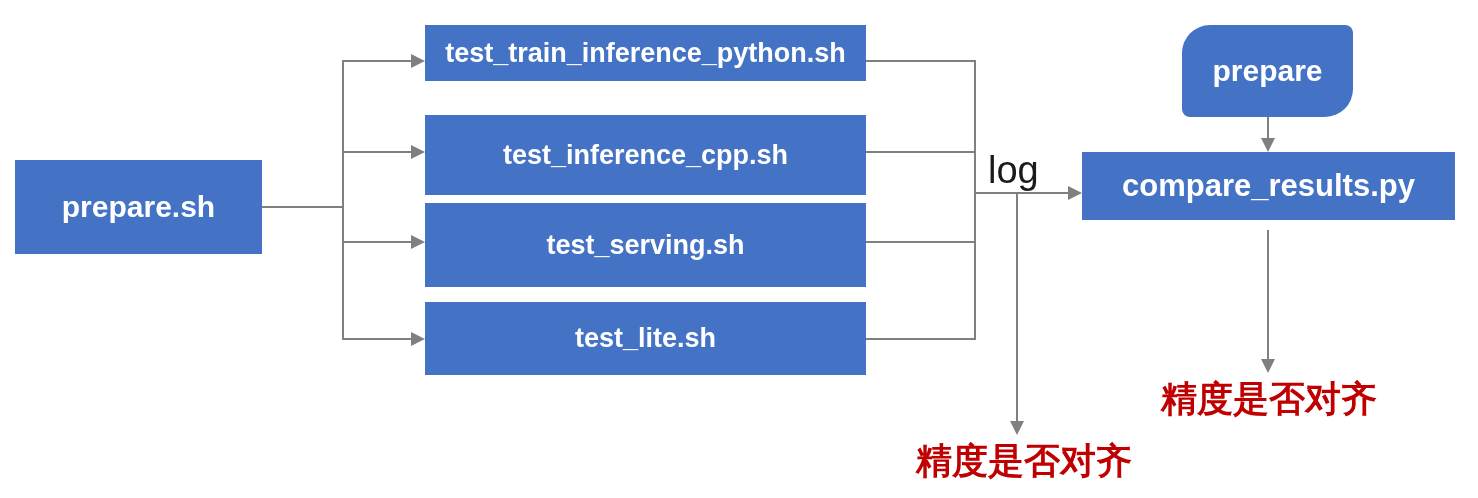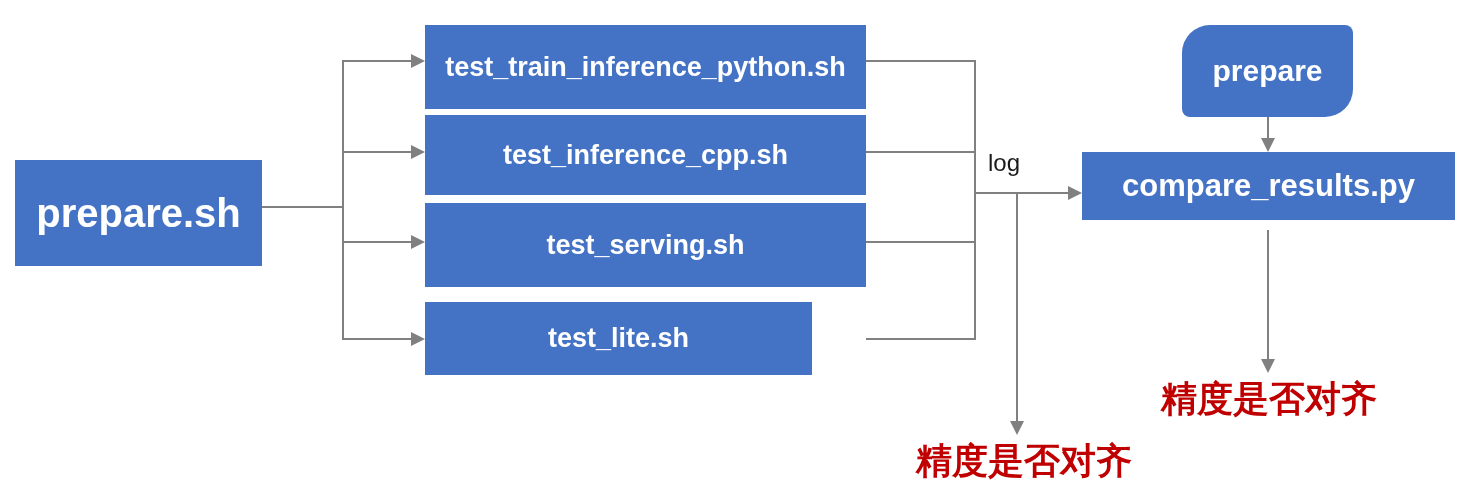--- a/index.html
+++ b/index.html
@@ -48,46 +48,46 @@
   .arrow-d {
     position: absolute;
     width: 0; height: 0;
     border-left: 7px solid transparent;
     border-right: 7px solid transparent;
     border-top: 14px solid var(--connector);
   }
   .label-log {
     position: absolute;
     color: var(--log-text);
-    font-size: 24px;
+    font-size: 38px;
     line-height: 1;
   }
   .label-red {
     position: absolute;
     color: var(--annotation-red);
     font-size: 36px;
     font-weight: bold;
     line-height: 1;
     white-space: nowrap;
   }
 </style>
 </head>
 <body>
 
 <div class="canvas">
 
-  <div class="node" style="left:15px;top:160px;width:247px;height:106px;font-size:40px">prepare.sh</div>
+  <div class="node" style="left:15px;top:160px;width:247px;height:94px;font-size:30px">prepare.sh</div>
 
-  <div class="node" style="left:425px;top:25px;width:441px;height:84px;font-size:27px">test_train_inference_python.sh</div>
+  <div class="node" style="left:425px;top:25px;width:441px;height:56px;font-size:27px">test_train_inference_python.sh</div>
 
   <div class="node" style="left:425px;top:115px;width:441px;height:80px;font-size:27px">test_inference_cpp.sh</div>
 
   <div class="node" style="left:425px;top:203px;width:441px;height:84px;font-size:27px">test_serving.sh</div>
 
-  <div class="node" style="left:425px;top:302px;width:387px;height:73px;font-size:27px">test_lite.sh</div>
+  <div class="node" style="left:425px;top:302px;width:441px;height:73px;font-size:27px">test_lite.sh</div>
 
   <div class="node" style="left:1082px;top:152px;width:373px;height:68px;font-size:31px">compare_results.py</div>
 
   <div class="node" style="left:1182px;top:25px;width:171px;height:92px;font-size:30px;border-radius:28px 8px 28px 8px">prepare</div>
 
   <div class="line" style="left:262px;top:206px;width:81px;height:2px"></div>
   <div class="line" style="left:342px;top:60px;width:2px;height:280px"></div>
 
   <div class="line" style="left:343px;top:60px;width:68px;height:2px"></div>
   <div class="line" style="left:343px;top:151px;width:68px;height:2px"></div>

